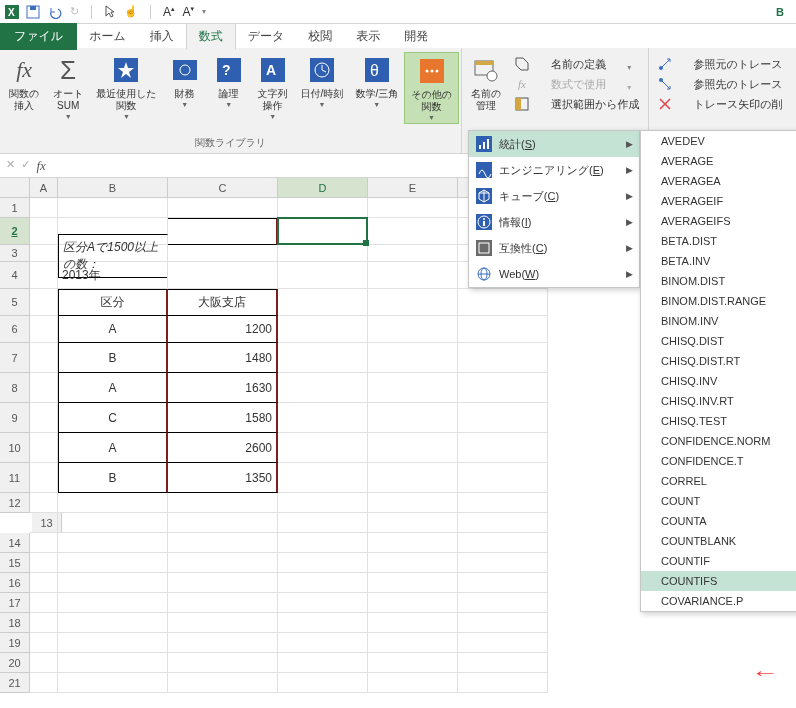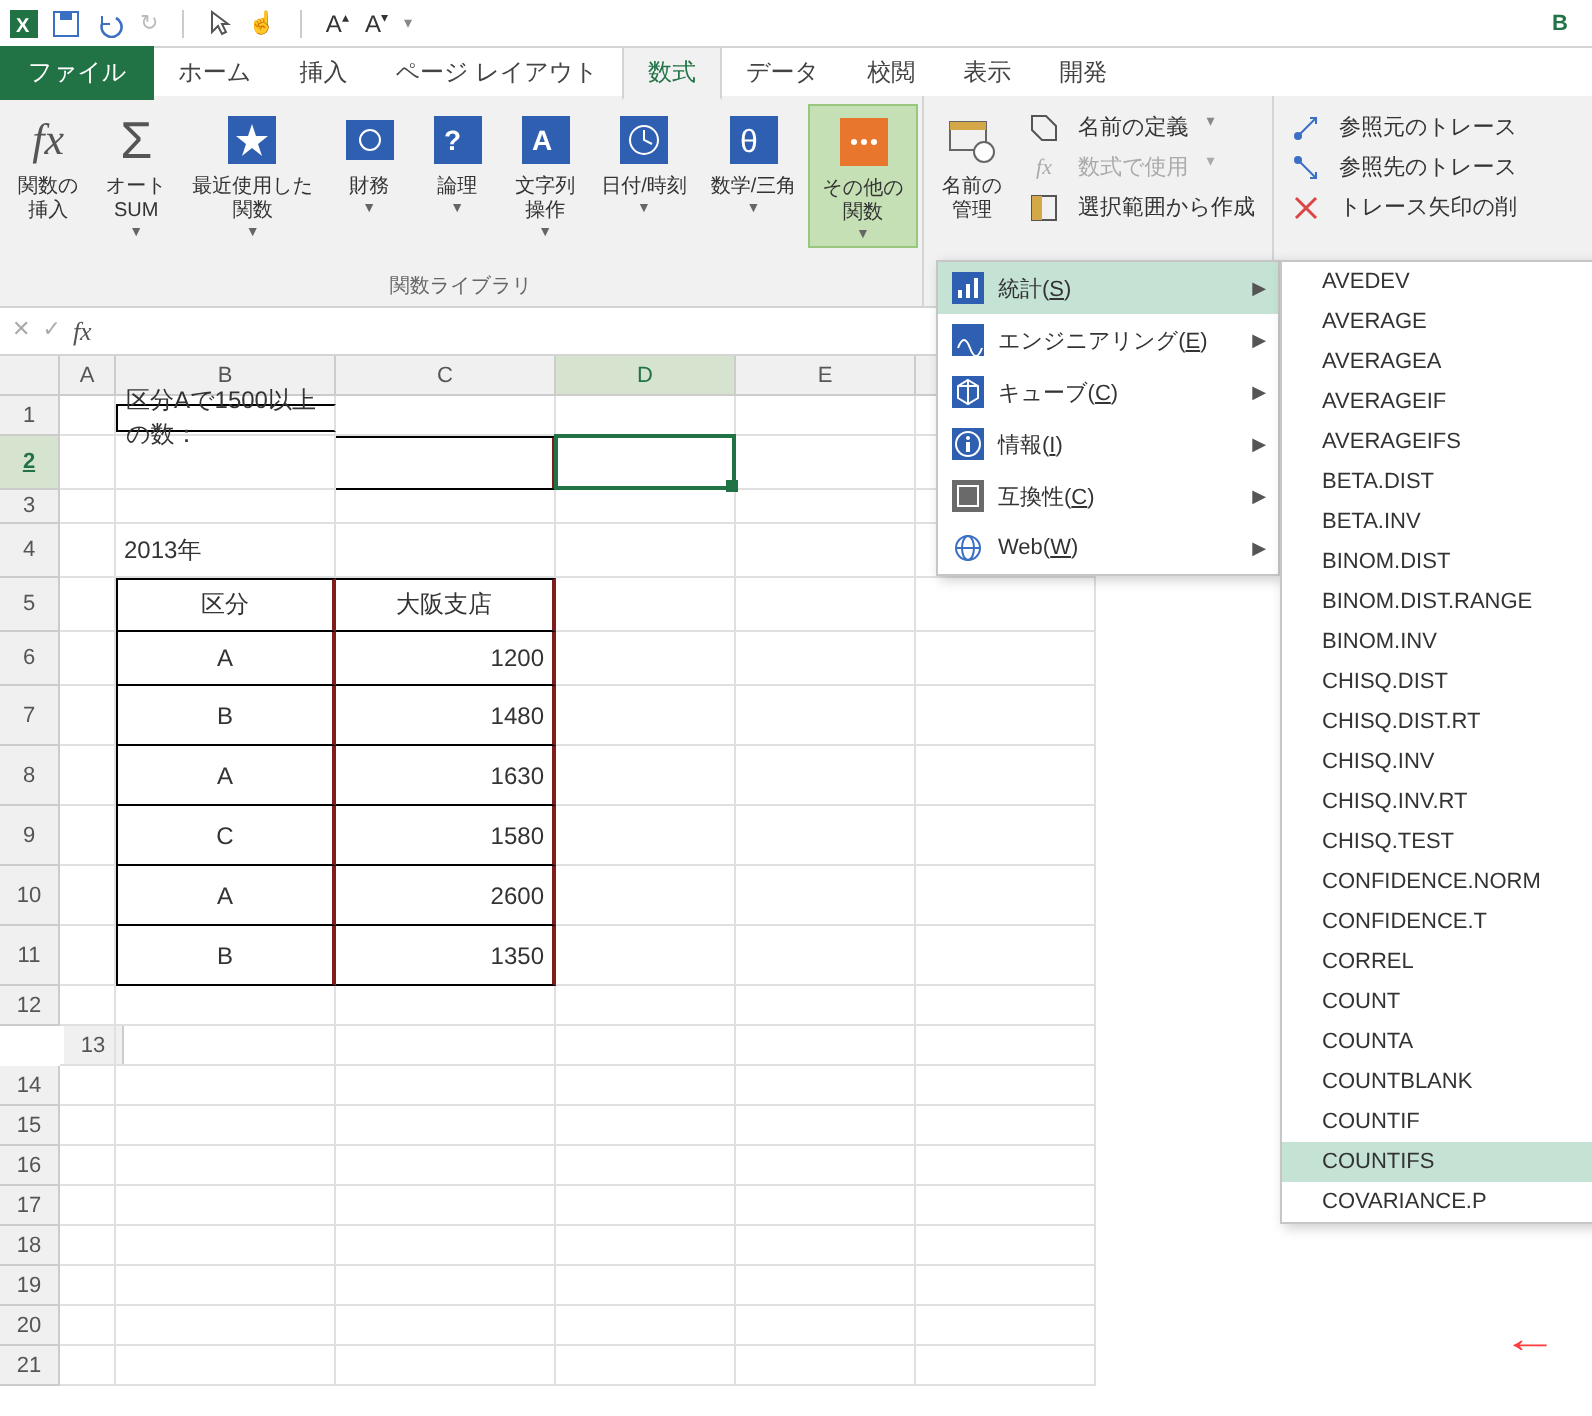--- a/index.html
+++ b/index.html
@@ -22,21 +22,21 @@
 .ribbon { height: 106px; background: #f1f1f1; border-bottom: 1px solid #d4d4d4; display: flex; }
 .rgroup { border-right: 1px solid #d4d4d4; display: flex; flex-direction: column; align-items: center; padding: 4px 2px 1px; }
 .rgroup-body { flex: 1; display: flex; align-items: flex-start; }
 .rgroup-label { font-size: 10px; color: #666; padding: 2px 0; text-align: center; }
 .rbtn { display: flex; flex-direction: column; align-items: center; padding: 2px 6px; cursor: pointer; min-width: 40px; }
 .rbtn.active { background: #c5e0b4; border: 1px solid #9ac77e; }
 .rbtn .ricon { width: 32px; height: 32px; display: flex; align-items: center; justify-content: center; margin-bottom: 2px; }
 .rbtn .rlabel { font-size: 10px; text-align: center; line-height: 1.2; }
 .rbtn .drop { font-size: 7px; color: #666; margin-top: 1px; }
 .rside { display: flex; flex-direction: column; padding: 4px 6px; gap: 4px; }
-.rside-item { display: flex; align-items: flex-start; gap: 9px; font-size: 11px; cursor: pointer; white-space: nowrap; }
+.rside-item { display: flex; align-items: flex-end; gap: 21px; font-size: 11px; cursor: pointer; white-space: nowrap; }
 .rside-icon { width: 16px; height: 16px; display: flex; align-items: center; justify-content: center; }
 
 
 .fbar { height: 24px; display: flex; align-items: center; border-bottom: 1px solid #d4d4d4; }
 .namebox { width: 150px; height: 20px; border: 1px solid #ccc; padding: 2px 6px; margin: 0 4px; display: flex; align-items: center; justify-content: space-between; font-size: 11px; }
 .namebox .dd { font-size: 8px; color: #666; }
 .fbar-btns { display: flex; gap: 6px; padding: 0 6px; color: #aaa; }
 .fx { font-style: italic; font-family: serif; color: #555; font-size: 13px; }
 .finput { flex: 1; border: none; height: 20px; padding: 2px 6px; }
 
@@ -112,21 +112,20 @@
     <span style="font-size:12px">A<sup style="font-size:7px">▾</sup></span>
     <span style="font-size:8px;color:#888">▾</span>
   </div>
   <span class="right">B</span>
 </div>
 
 <div class="tabs">
   <div class="tab file">ファイル</div>
   <div class="tab">ホーム</div>
   <div class="tab">挿入</div>
-  <div class="tab">ページ レイアウト</div>
   <div class="tab active">数式</div>
   <div class="tab">データ</div>
   <div class="tab">校閲</div>
   <div class="tab">表示</div>
   <div class="tab">開発</div>
 </div>
 
 <div class="ribbon">
   <div class="rgroup" style="width:462px">
     <div class="rgroup-body">
@@ -462,21 +461,21 @@
       <div class="cell " style="left: 138px; top: 455px; width: 110px; height: 20px;"></div>
       <div class="cell " style="left: 248px; top: 455px; width: 90px; height: 20px;"></div>
       <div class="cell " style="left: 338px; top: 455px; width: 90px; height: 20px;"></div>
       <div class="cell " style="left: 428px; top: 455px; width: 90px; height: 20px;"></div>
       <div class="cell " style="left: 0px; top: 475px; width: 28px; height: 20px;"></div>
       <div class="cell " style="left: 28px; top: 475px; width: 110px; height: 20px;"></div>
       <div class="cell " style="left: 138px; top: 475px; width: 110px; height: 20px;"></div>
       <div class="cell " style="left: 248px; top: 475px; width: 90px; height: 20px;"></div>
       <div class="cell " style="left: 338px; top: 475px; width: 90px; height: 20px;"></div>
       <div class="cell " style="left: 428px; top: 475px; width: 90px; height: 20px;"></div>
-      <div class="cell bt bb bl" style="left: 28px; top: 4px; width: 110px; height: 14px;">区分Aで1500以上の数：</div>
+      <div class="cell bt bb bl" style="left: 28px; top: 36px; width: 110px; height: 44px; font-style: italic;">区分Aで1500以上の数：</div>
       <div class="cell bt bb br" style="left: 138px; top: 20px; width: 110px; height: 27px;"></div>
       <div class="cell " style="left: 28px; top: 64px; width: 110px; height: 27px;">2013年</div>
       <div class="cell bt bb bl br center" style="left: 28px; top: 91px; width: 110px; height: 27px;">区分</div>
       <div class="cell bt bb br center" style="left: 138px; top: 91px; width: 110px; height: 27px;">大阪支店</div>
       <div class="cell bl br bb center" style="left: 28px; top: 118px; width: 110px; height: 27px;">A</div>
       <div class="cell br bb right" style="left: 138px; top: 118px; width: 110px; height: 27px;">1200</div>
       <div class="cell bl br bb center" style="left: 28px; top: 145px; width: 110px; height: 30px;">B</div>
       <div class="cell br bb right" style="left: 138px; top: 145px; width: 110px; height: 30px;">1480</div>
       <div class="cell bl br bb center" style="left: 28px; top: 175px; width: 110px; height: 30px;">A</div>
       <div class="cell br bb right" style="left: 138px; top: 175px; width: 110px; height: 30px;">1630</div>

